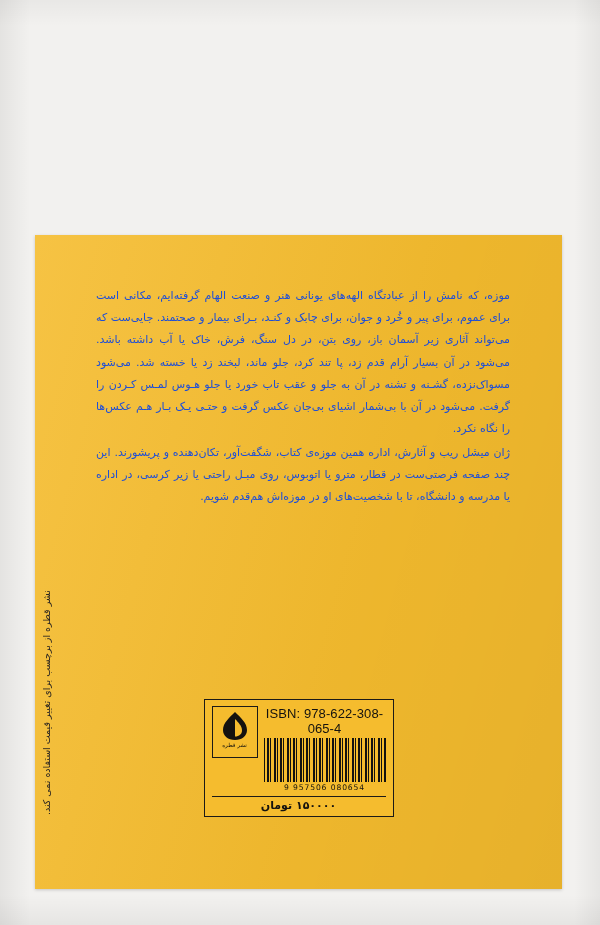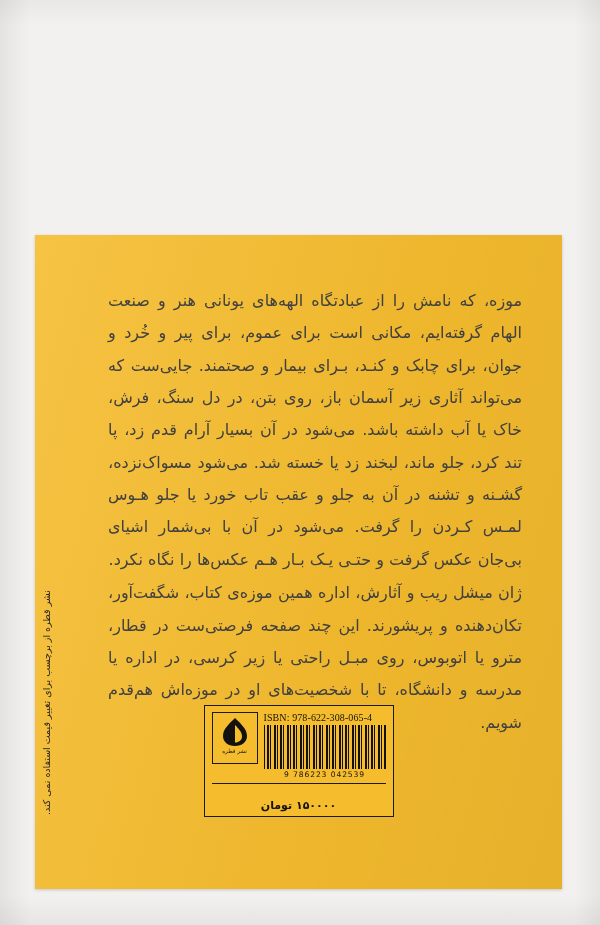--- a/index.html
+++ b/index.html
@@ -50,30 +50,30 @@
   .cover::after {
     content: "";
     position: absolute;
     inset: 0;
     background: linear-gradient(105deg, rgba(255,255,255,0.10), rgba(0,0,0,0.03) 60%, rgba(0,0,0,0.06));
     pointer-events: none;
   }
 
   .blurb {
     position: absolute;
-    right: 40px;
+    right: 52px;
     top: 50px;
     width: 414px;
     direction: rtl;
     text-align: justify;
     text-align-last: right;
     font-family: "DejaVu Sans", sans-serif;
-    font-size: 16px;
+    font-size: 11px;
     line-height: 2.02;
-    color: #404040;
+    color: #1d4ed8;
     z-index: 3;
   }
   .blurb p {
     margin: 0 0 0.1em 0;
   }
 
   .spine-text {
     position: absolute;
     left: 6px;
     top: 355px;
@@ -108,24 +108,25 @@
     flex-direction: row-reverse;
     align-items: flex-start;
     gap: 6px;
   }
 
   .isbn-left {
     flex: 1 1 auto;
   }
 
   .isbn-text {
-    font-family: Liberation Serif, serif;
-    font-size: 10px;
+    font-family: Liberation Sans, sans-serif;
+    font-size: 13px;
     color: #14120f;
     letter-spacing: 0.1px;
+    text-align: center;
     margin-bottom: 2px;
     direction: ltr;
   }
 
   .barcode {
     height: 44px;
     width: 100%;
     background-image: repeating-linear-gradient(to right,
       #14120f 0px, #14120f 1px, transparent 1px, transparent 3px,
       #14120f 3px, #14120f 5px, transparent 5px, transparent 6px,
@@ -165,21 +166,21 @@
     font-size: 5.6px;
     color: #14120f;
     margin-top: 1px;
     direction: rtl;
   }
 
   .price-bar {
     margin-top: 4px;
     border-top: 1.4px solid #1c1a17;
     text-align: center;
-    padding-top: 15px;
+    padding-top: 2px;
     font-size: 11px;
     font-weight: bold;
     color: #14120f;
     direction: rtl;
   }
 </style>
 </head>
 <body>
 
 <div class="page">
@@ -191,21 +192,21 @@
     <div class="blurb">
       <p>موزه، که نامش را از عبادتگاه الهه‌های یونانی هنر و صنعت الهام گرفته‌ایم، مکانی است برای عموم، برای پیر و خُرد و جوان، برای چابک و کنـد، بـرای بیمار و صحتمند. جایی‌ست که می‌تواند آثاری زیر آسمان باز، روی بتن، در دل سنگ، فرش، خاک یا آب داشته باشد. می‌شود در آن بسیار آرام قدم زد، پا تند کرد، جلو ماند، لبخند زد یا خسته شد. می‌شود مسواک‌نزده، گشـنه و تشنه در آن به جلو و عقب تاب خورد یا جلو هـوس لمـس کـردن را گرفت. می‌شود در آن با بی‌شمار اشیای بی‌جان عکس گرفت و حتـی یـک بـار هـم عکس‌ها را نگاه نکرد.</p>
       <p>ژان میشل ریب و آثارش، اداره همین موزه‌ی کتاب، شگفت‌آور، تکان‌دهنده و پریشورند. این چند صفحه فرصتی‌ست در قطار، مترو یا اتوبوس، روی مبـل راحتی یا زیر کرسی، در اداره یا مدرسه و دانشگاه، تا با شخصیت‌های او در موزه‌اش هم‌قدم شویم.</p>
     </div>
 
     <div class="isbn-block">
       <div class="isbn-top">
         <div class="isbn-left">
           <div class="isbn-text">ISBN: 978-622-308-065-4</div>
           <div class="barcode"></div>
-          <div class="barcode-digits">9 786223 042539</div>
+          <div class="barcode-digits">9 957506 080654</div>
         </div>
         <div class="publisher-logo">
           <svg class="logo-mark" viewBox="0 0 26 30">
             <path d="M13 1 C19 7 25 12 25 19 C25 25 20 29 13 29 C6 29 1 25 1 19 C1 12 7 7 13 1 Z" fill="#14120f"></path>
             <path d="M13 8 C16.5 11.5 20 15 20 19.5 C20 23 17 25.5 13 25.5 Z" fill="#f5bc2e"></path>
           </svg>
           <div class="logo-caption">نشر قطره</div>
         </div>
       </div>
       <div class="price-bar">۱۵۰۰۰۰ تومان</div>

